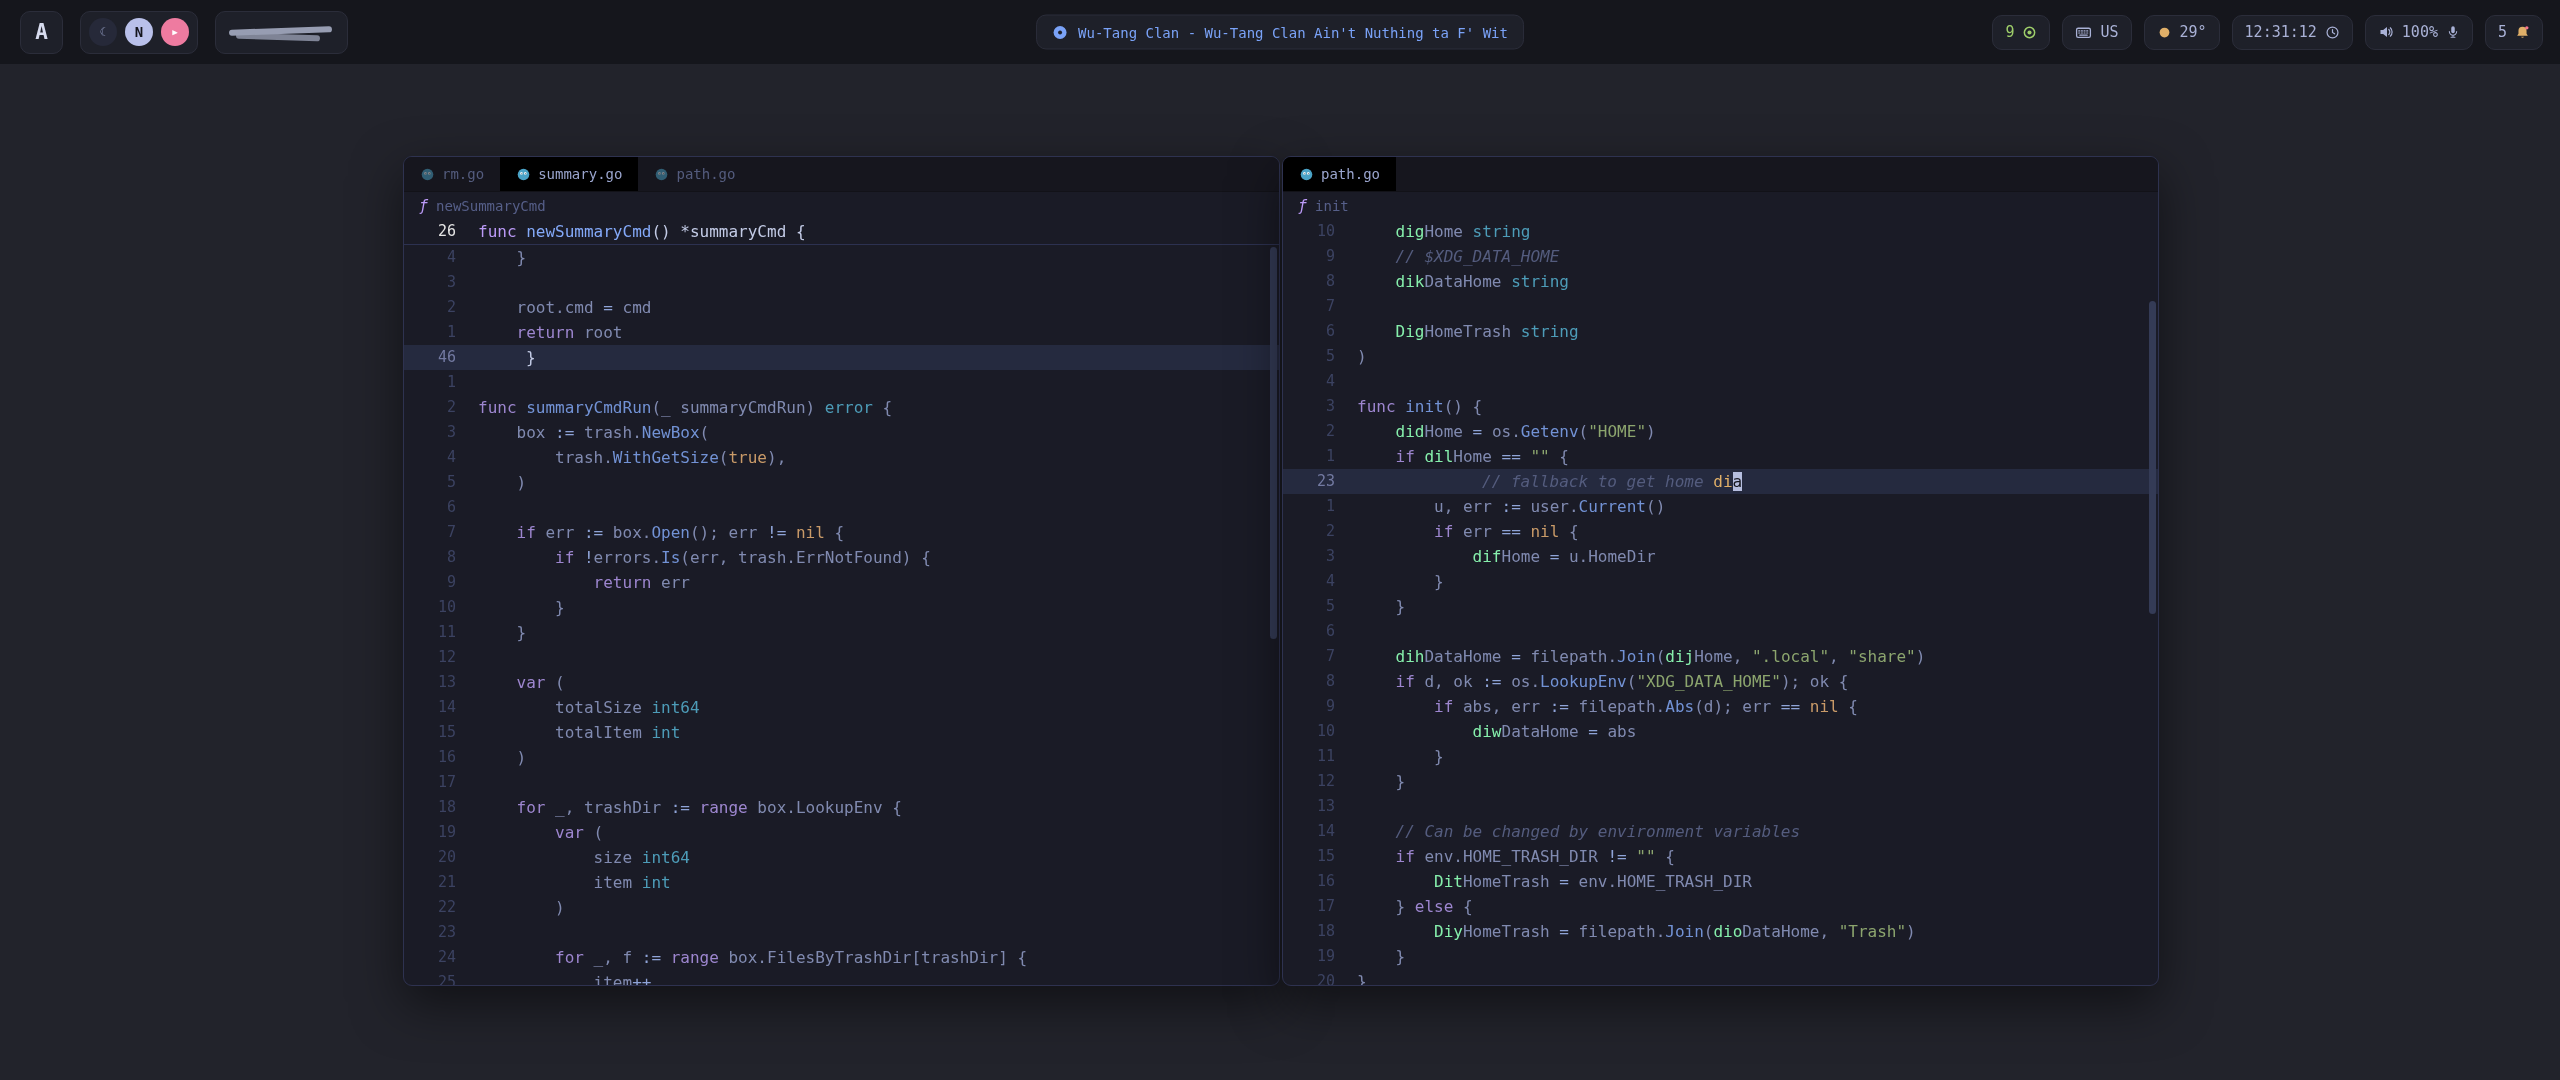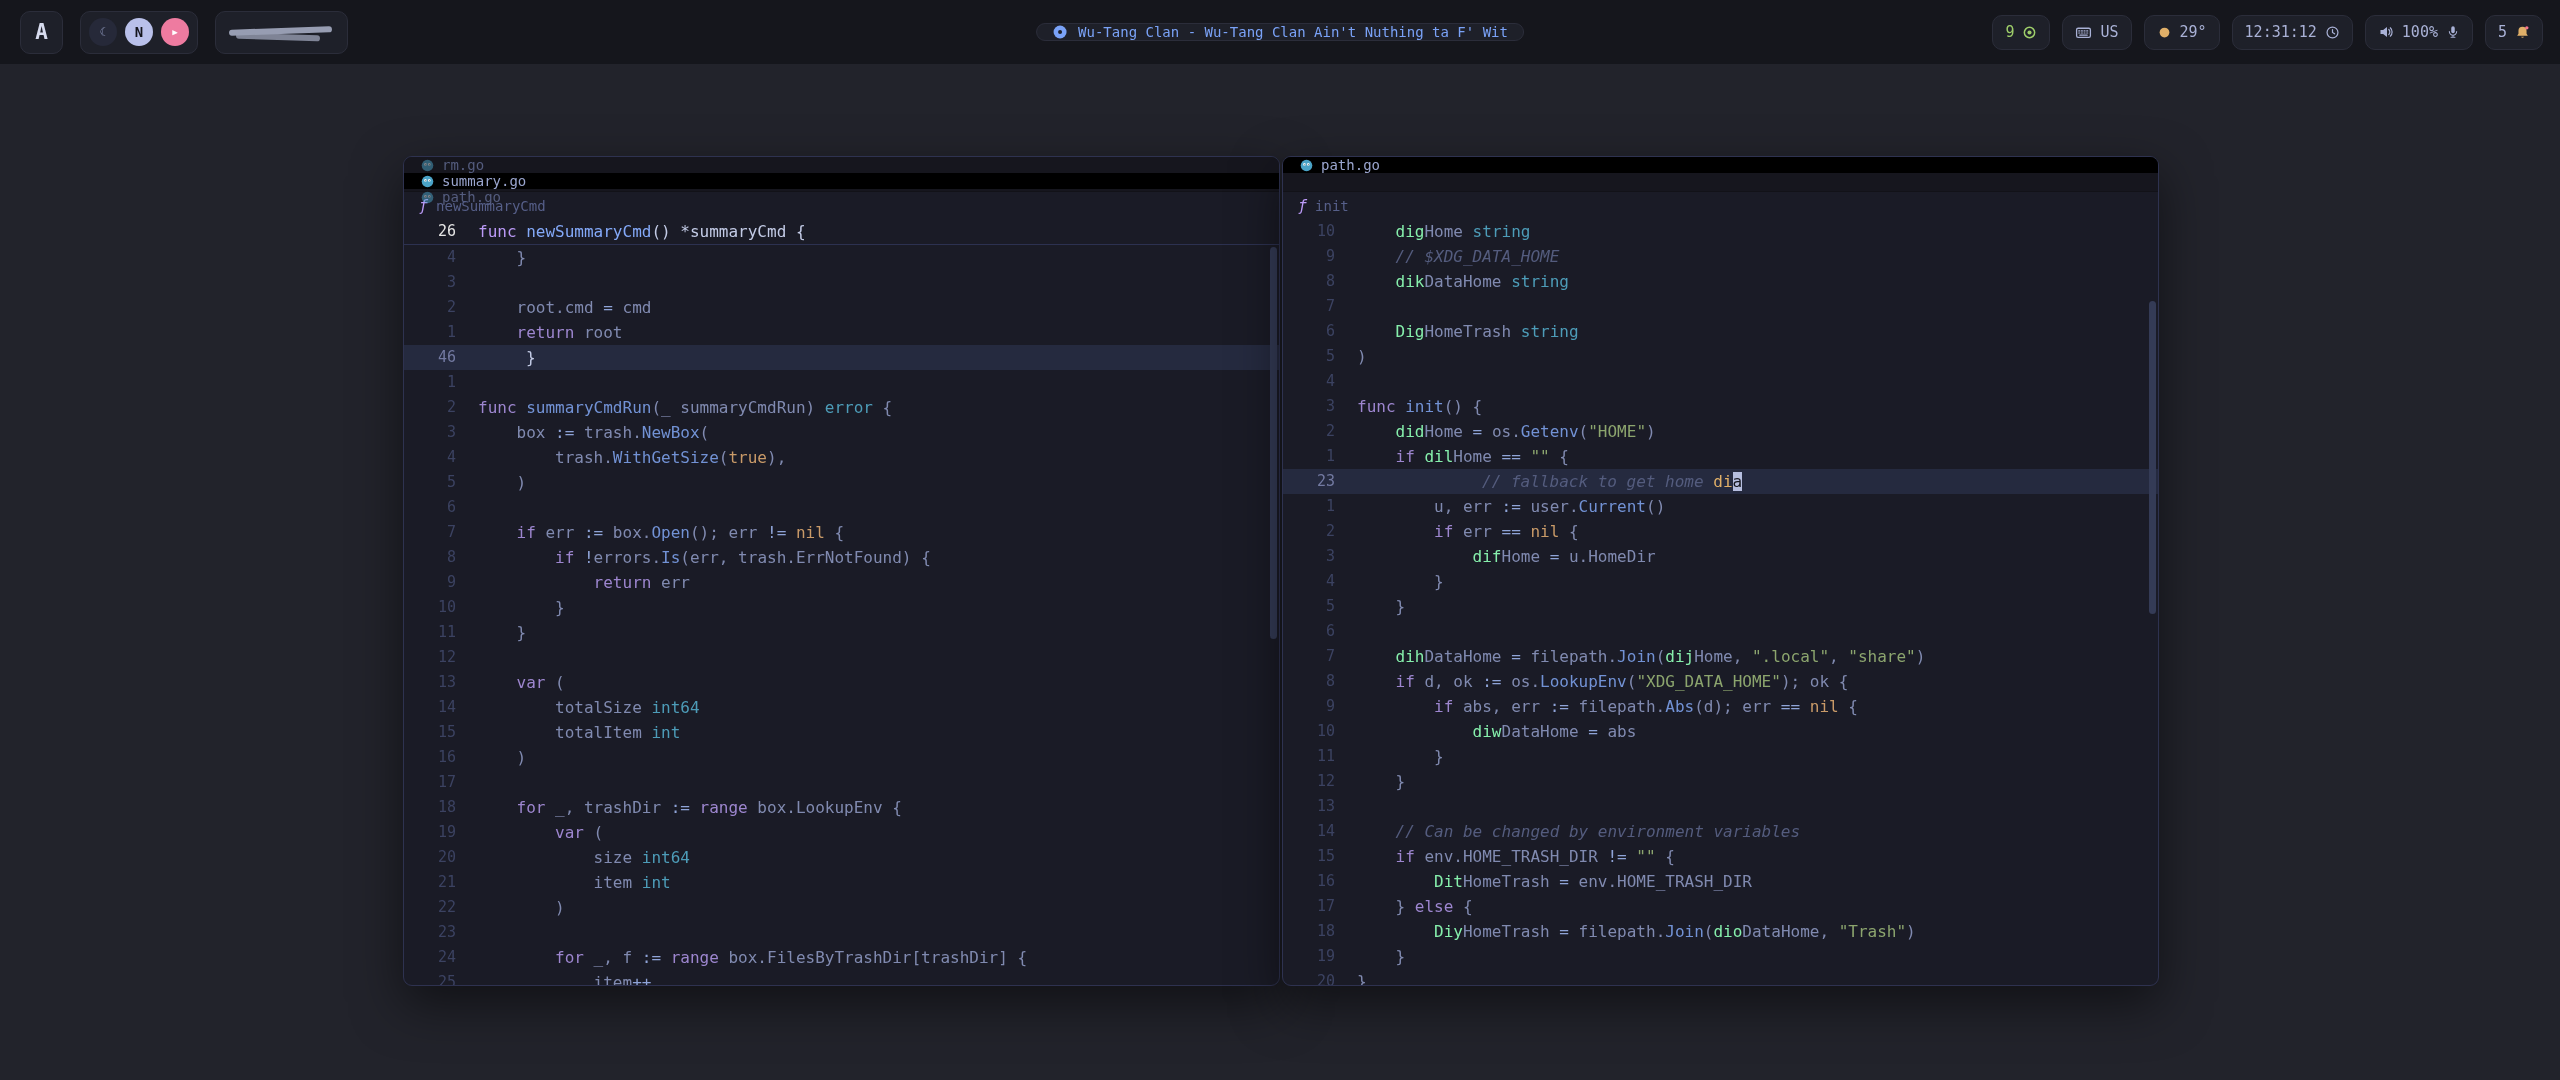--- a/index.html
+++ b/index.html
@@ -14,35 +14,35 @@
   .ws{height:43px;padding:0 8px;gap:8px;}
   .wsc{width:28px;height:28px;border-radius:50%;display:flex;align-items:center;justify-content:center;font-size:12px;cursor:pointer;}
   .c1{background:#262939;color:#8a93b8;}
   .c2{background:#b9c0ea;color:#16161e;font-weight:bold;font-size:14px;}
   .c3{background:#ee7ba0;color:#fff;font-size:9px;}
   .redacted{height:43px;width:133px;position:relative;}
   .scrib{position:absolute;background:#979db2;border-radius:4px;height:6px;}
   .s1{left:13px;right:15px;top:16px;transform:rotate(-2deg);}
   .s2{left:20px;right:27px;top:22px;transform:rotate(2deg);opacity:.8;}
 
-  .media{position:absolute;left:50%;top:50%;transform:translate(-50%,-50%);height:18px;padding:0 15px;gap:10px;
+  .media{position:absolute;left:50%;top:50%;transform:translate(-50%,-50%);height:35px;padding:0 15px;gap:10px;
          color:#7aa2f7;font-size:14px;white-space:nowrap;}
   .bar-right{position:absolute;right:17px;top:0;height:64px;display:flex;align-items:center;gap:12px;}
   .bar-right .pill{height:35px;padding:0 12px;gap:8px;font-size:15px;}
   .green-text{color:#9ece6a;}
   .icon{display:flex;align-items:center;}
 
   
   .window{position:absolute;top:156px;width:875px;height:828px;background:#1a1b26;
           border:1px solid #2e3250;border-radius:9px;overflow:hidden;
           box-shadow:0 18px 50px rgba(0,0,0,.5);}
   #win-left{left:403px;}
   #win-right{left:1282px;}
 
-  .tabbar{height:34px;background:#16161e;display:flex;align-items:stretch;border-bottom:1px solid #121218;flex-direction:column;}
+  .tabbar{height:34px;background:#16161e;display:flex;align-items:stretch;border-bottom:1px solid #121218;}
   .tab{display:flex;align-items:center;gap:7px;padding:0 16px;font-size:14px;color:#545c7e;cursor:pointer;}
   .tab .ticon{opacity:.5;display:flex;}
   .tab.active{background:#000000;color:#9aa5ce;}
   .tab.active .ticon{opacity:1;}
 
   .winbar{height:28px;display:flex;align-items:center;gap:8px;padding-left:15px;font-size:14px;color:#565f89;}
   .sym{color:#bb9af7;font-style:italic;font-size:15px;}
 
   .codearea{position:absolute;top:62px;left:0;right:0;bottom:0;overflow:hidden;}
   .row{display:flex;height:25px;line-height:25px;font-size:16px;}

